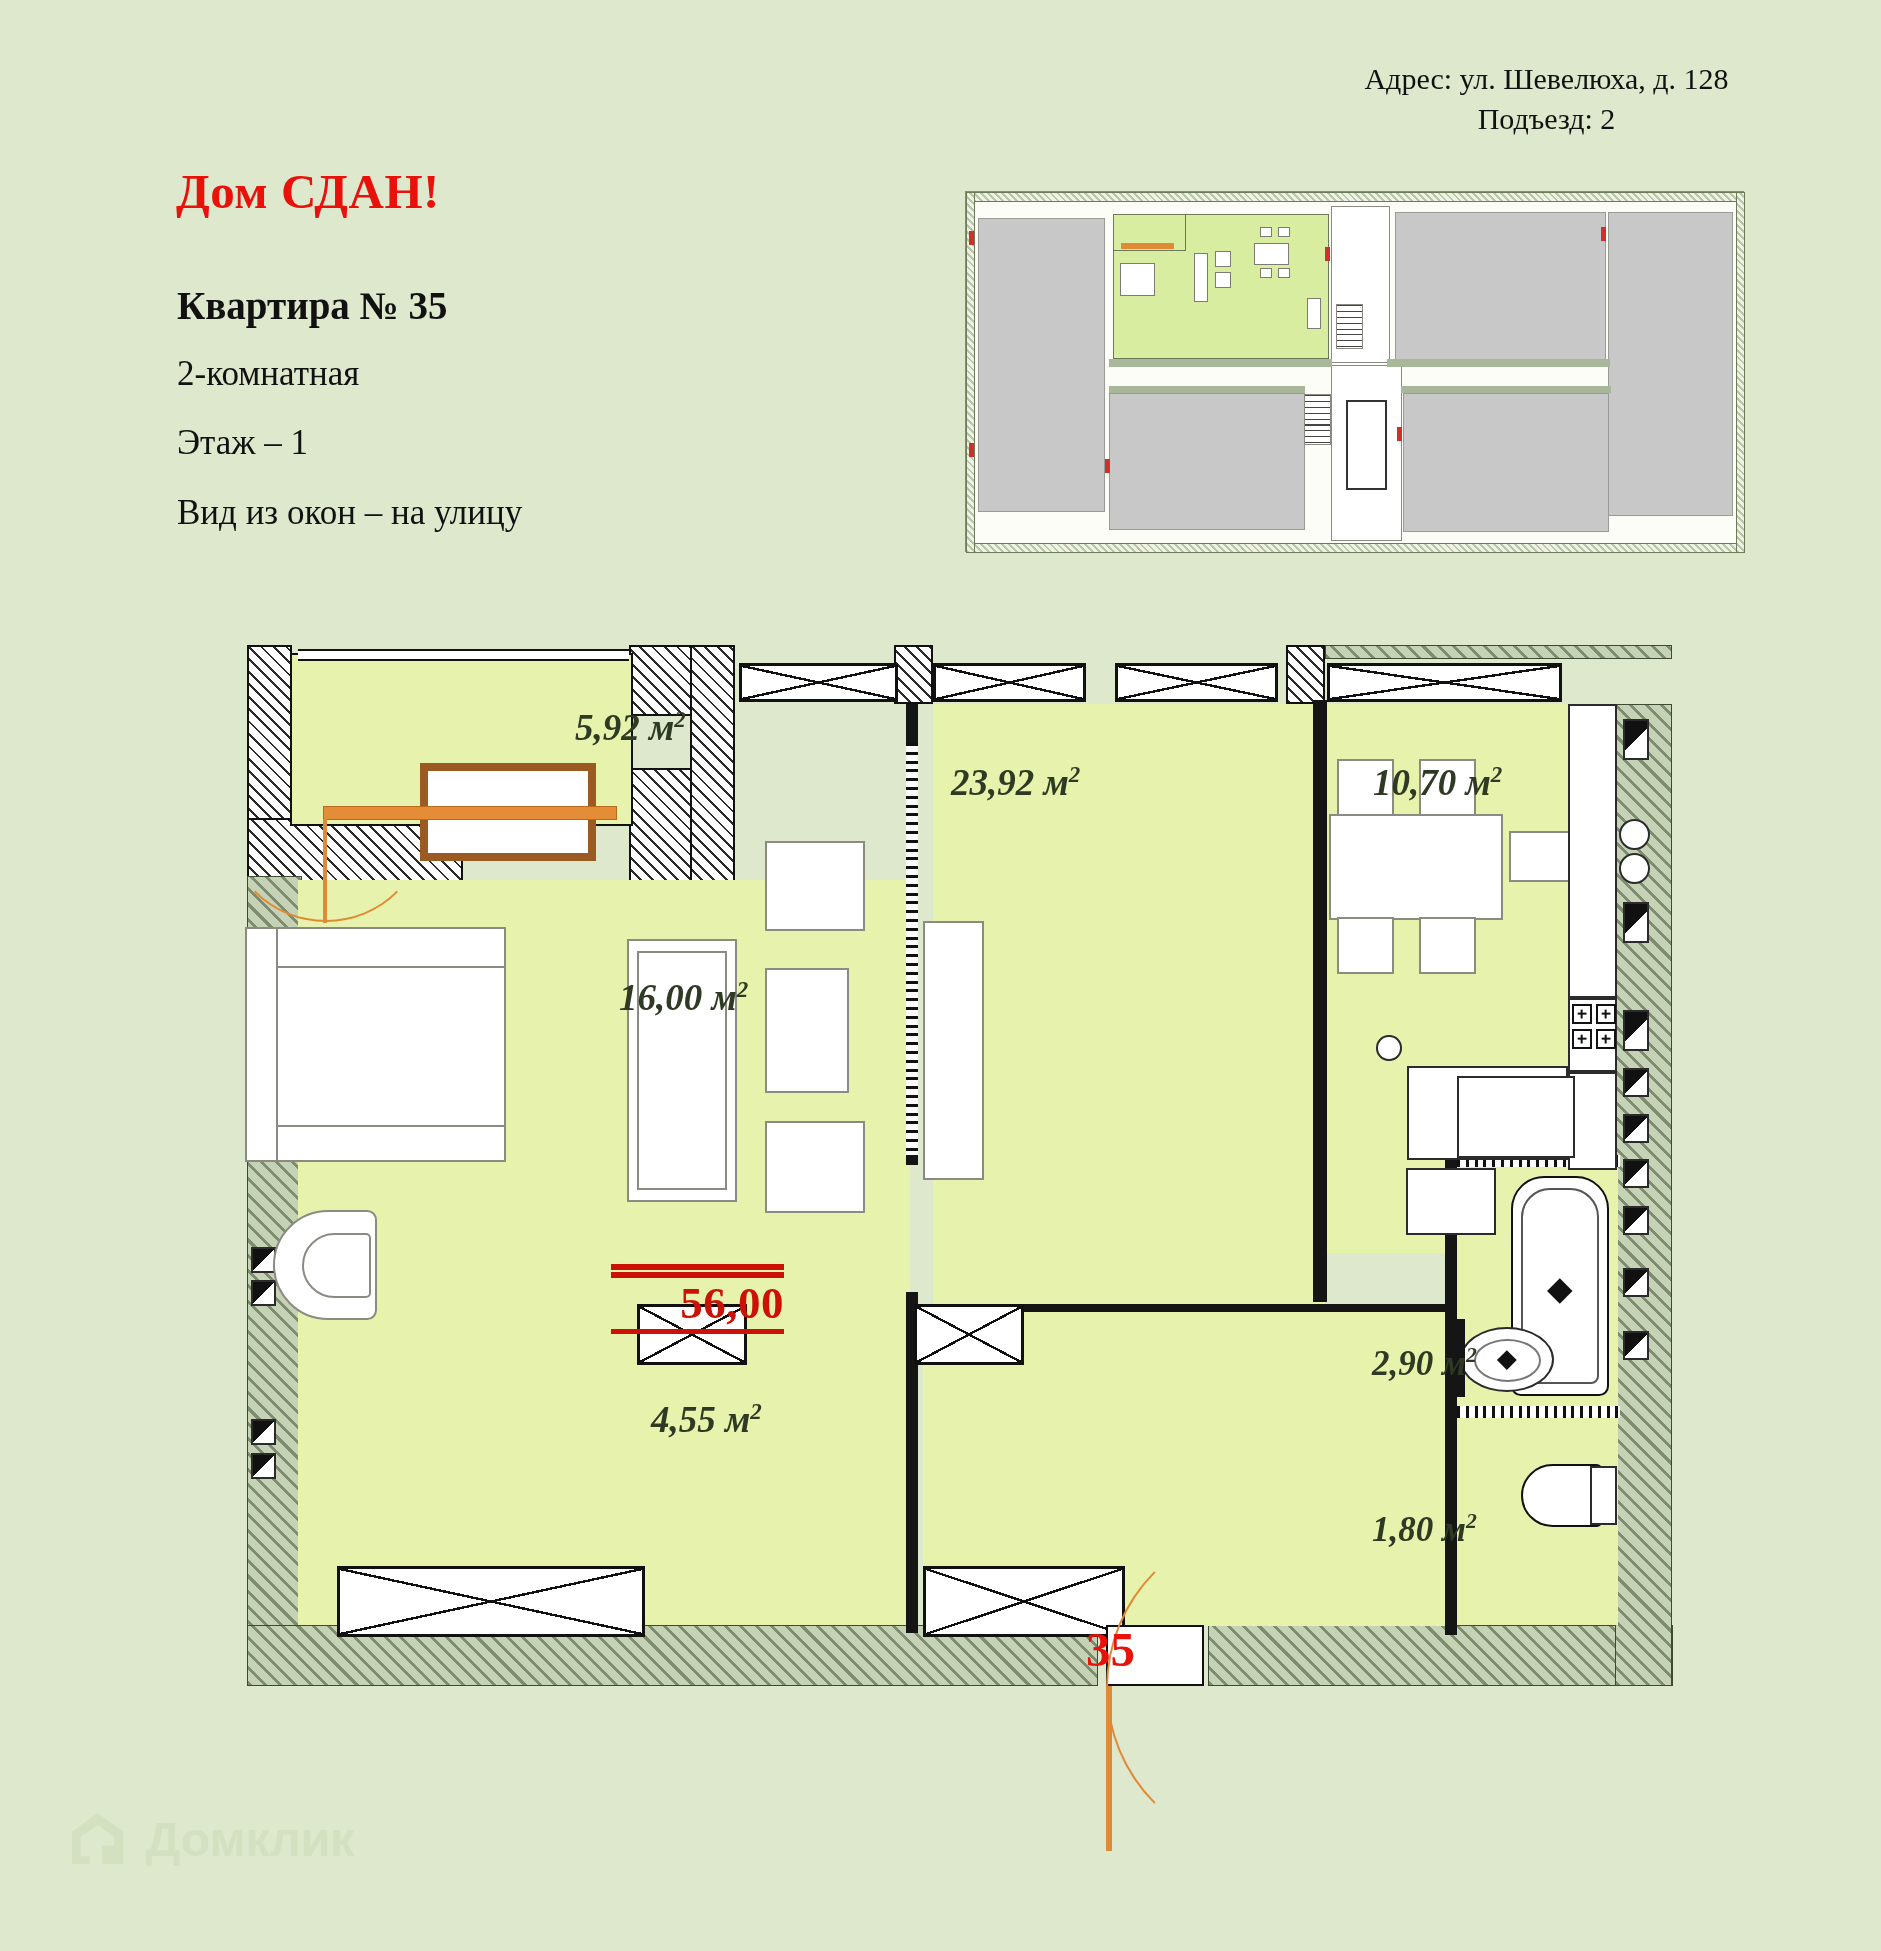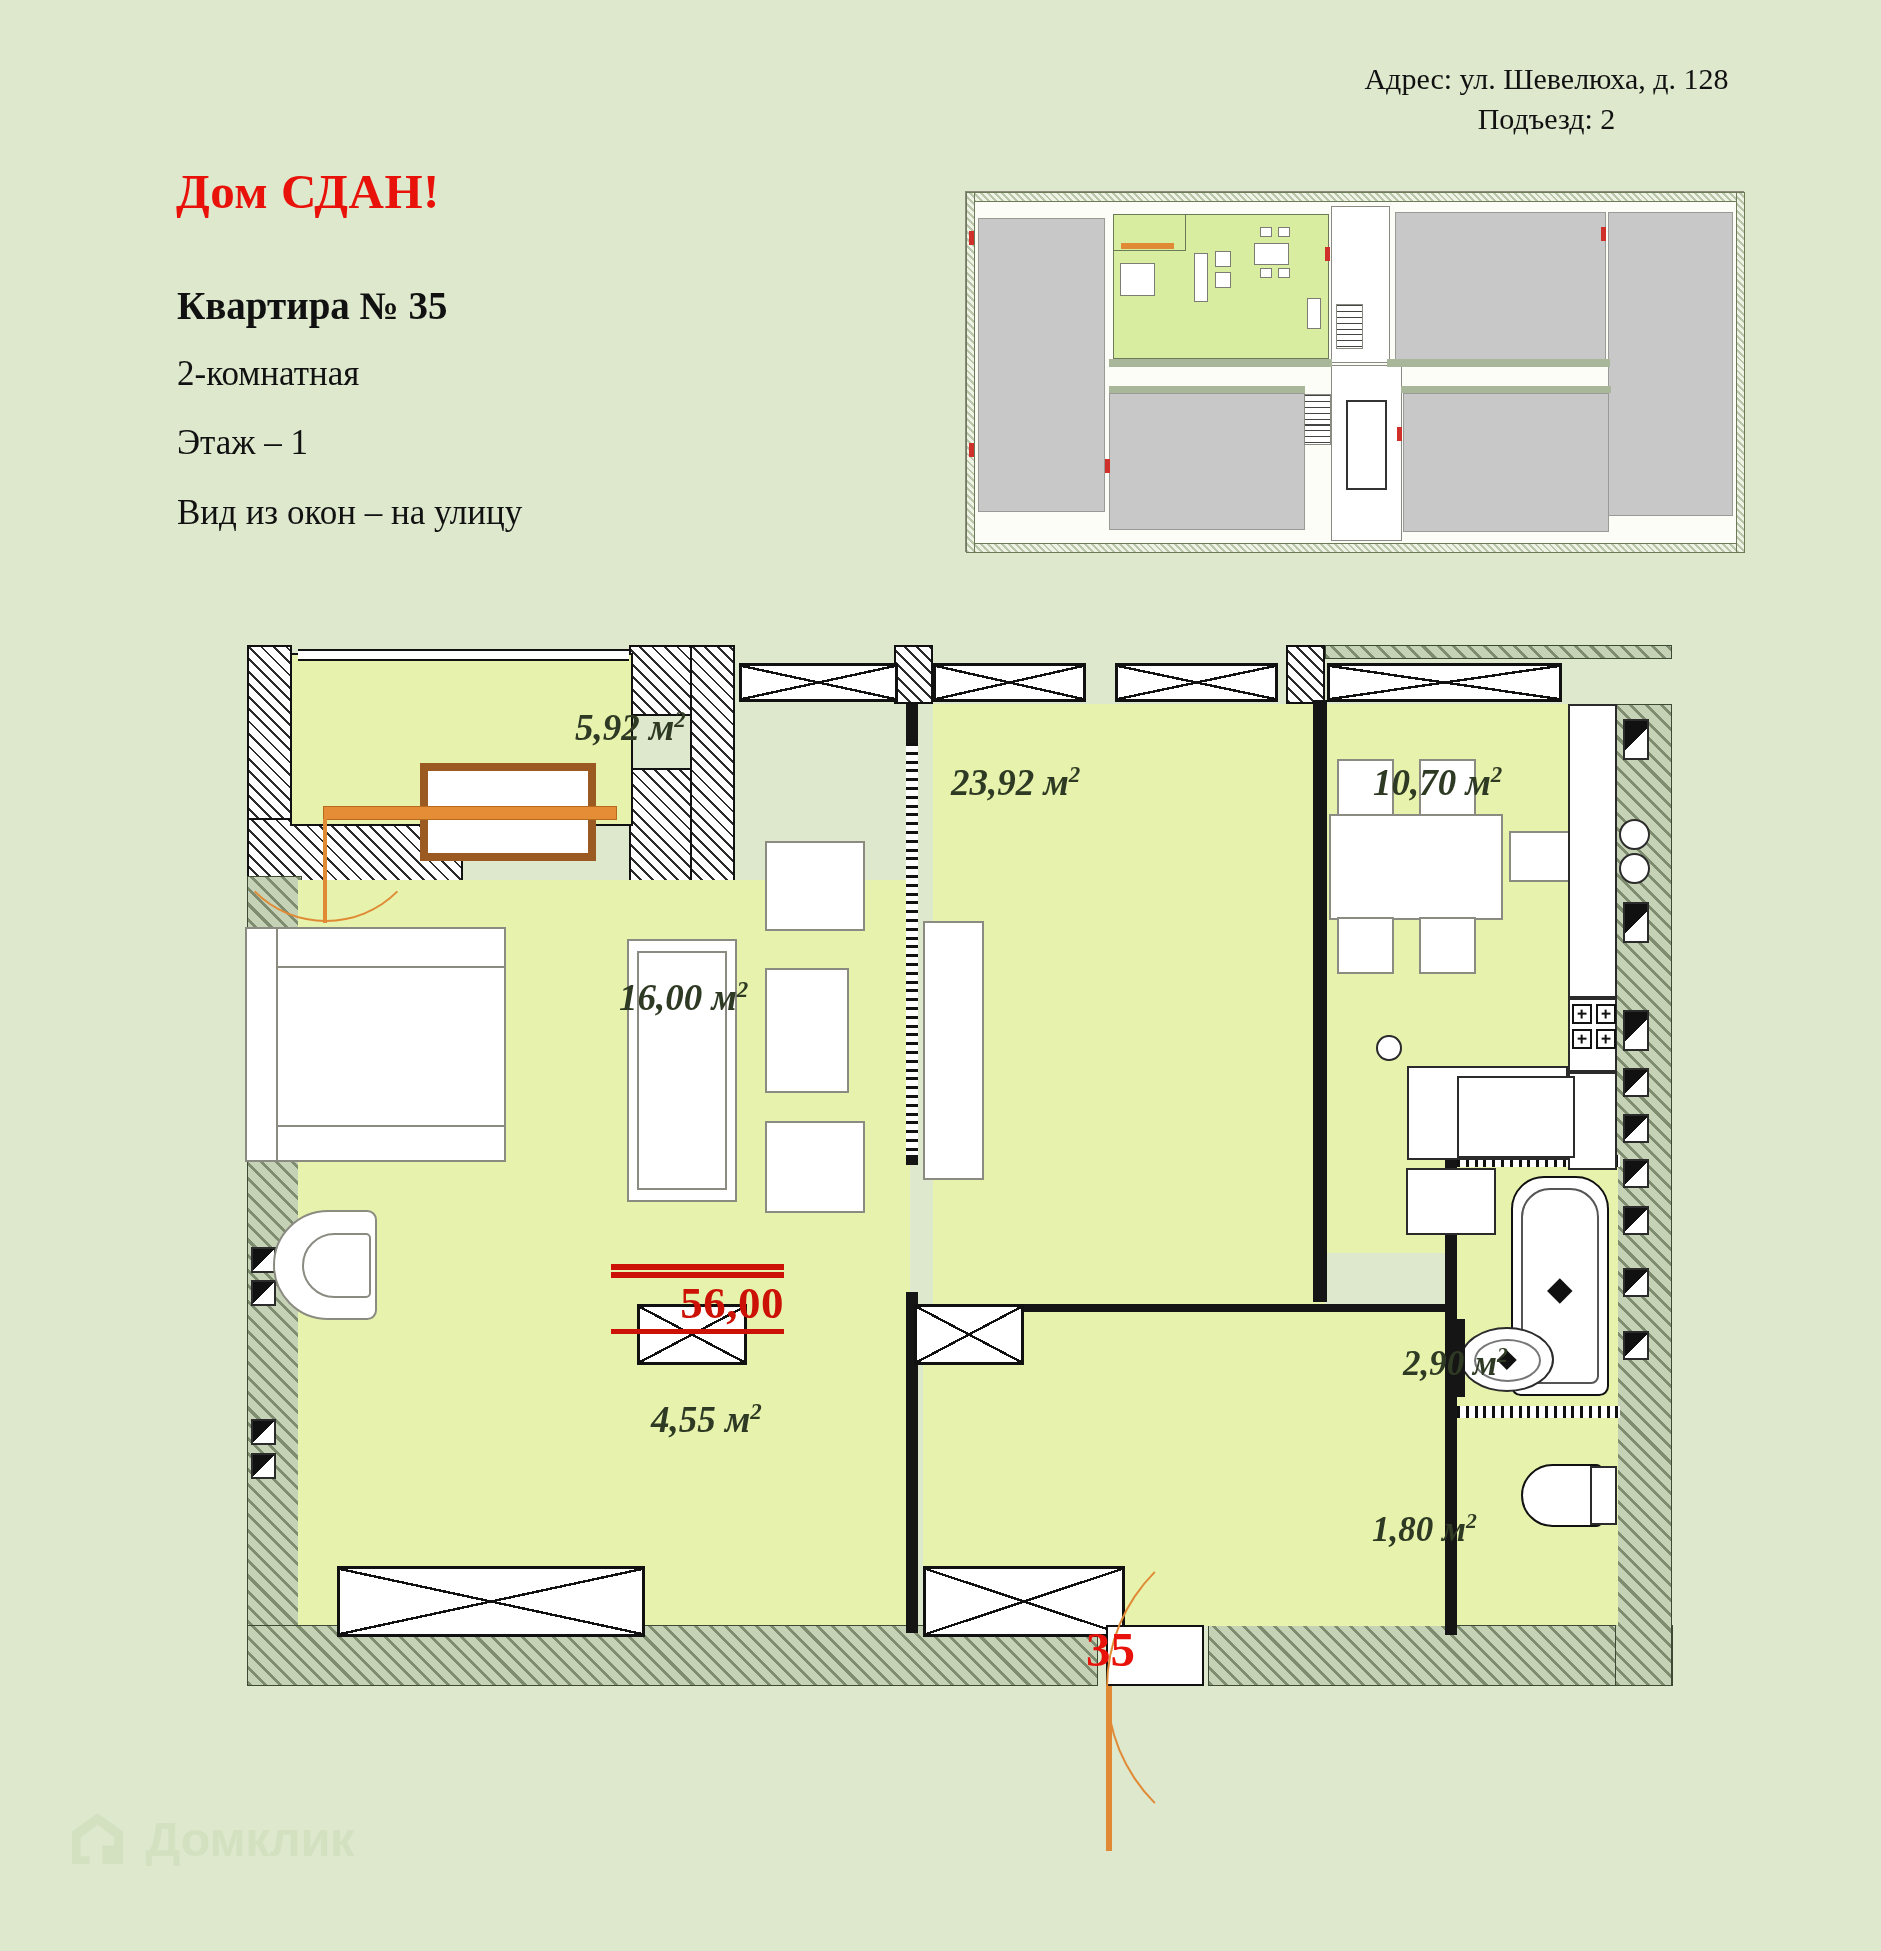--- a/index.html
+++ b/index.html
@@ -337,21 +337,21 @@
   </div>
   <div class="area-label" style="left:704px;top:116px;font-size:37px;">
     <span>23,92</span>&nbsp;<span>м</span><sup>2</sup>
   </div>
   <div class="area-label" style="left:1106px;top:116px;font-size:37px;margin-left:20px;">
     <span>10,70</span>&nbsp;<span>м</span><sup>2</sup>
   </div>
   <div class="area-label" style="left:404px;top:753px;font-size:37px;">
     <span>4,55</span>&nbsp;<span>м</span><sup>2</sup>
   </div>
-  <div class="area-label" style="left:1125px;top:698px;font-size:35px;margin-left:31px;">
+  <div class="area-label" style="left:1125px;top:698px;font-size:35px;">
     <span>2,90</span>&nbsp;<span>м</span><sup>2</sup>
   </div>
   <div class="area-label" style="left:1125px;top:864px;font-size:35px;font-style:italic;">
     <span>1,80</span>&nbsp;<span>м</span><sup>2</sup>
   </div>
 </div>
 
 <div id="areas-summary">
   <div class="bar"></div>
   <div class="bar"></div>

